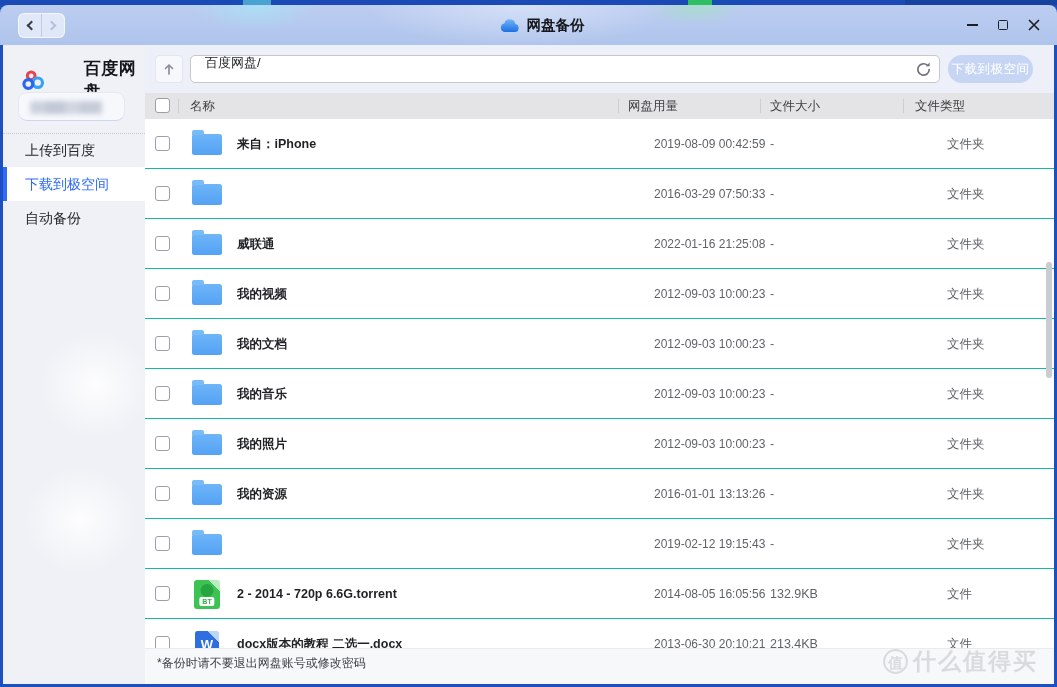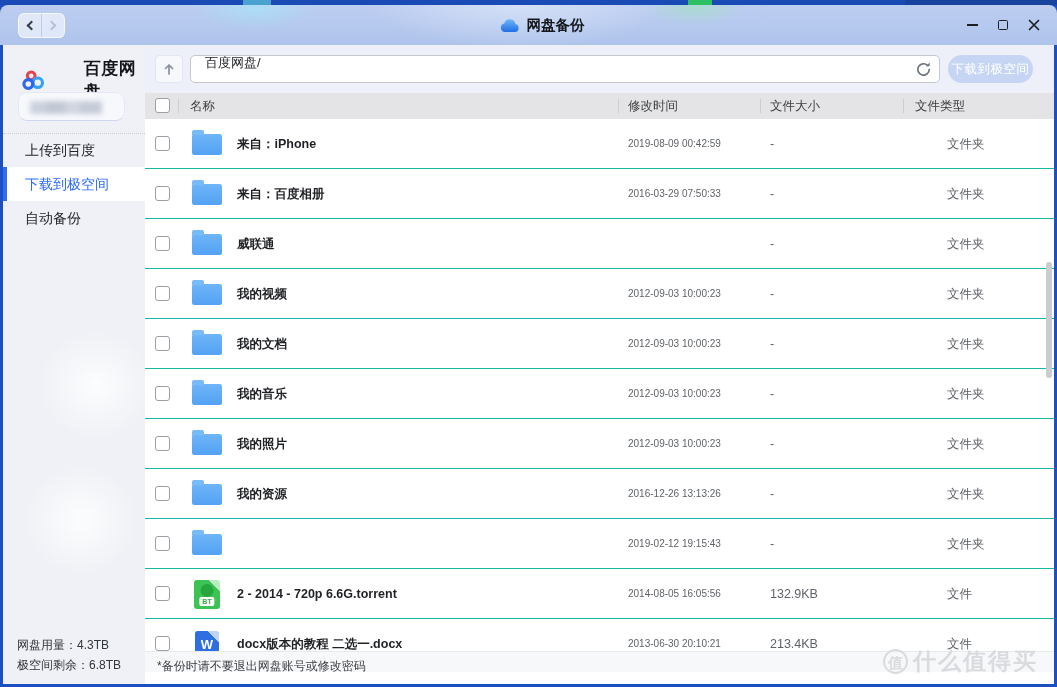--- a/index.html
+++ b/index.html
@@ -81,21 +81,21 @@
 
   .checkbox { position:absolute; left:10px; width:15px; height:15px; background:#fff;
     border:1.5px solid #9aa0a6; border-radius:3px; }
   .thead .checkbox { top:5px; }
 
   .rows { position:absolute; top:74px; left:0; right:0; }
   .row { position:relative; height:50px; border-bottom:1px solid #14b8a6; background:#fff; }
   .row .checkbox { top:17px; }
   .cell { position:absolute; top:0; line-height:50px; white-space:nowrap; }
   .c-name { left:92px; font-size:12.5px; font-weight:700; color:#1f2125; }
-  .c-date { left:483px; font-size:10px; color:#5f6368; }
+  .c-date { left:509px; font-size:12px; color:#5f6368; }
   .c-size { left:625px; font-size:12.5px; color:#5f6368; }
   .c-type { left:802px; font-size:12.5px; color:#5f6368; }
 
   .icon-folder { position:absolute; left:47px; top:15px; width:30px; height:21px;
     background:linear-gradient(#6eb5f8,#54a2f4); border-radius:2.5px; }
   .icon-folder::before { content:""; position:absolute; top:-4px; left:0; width:12px; height:5px;
     background:#79bbf8; border-radius:2px 2px 0 0; }
   .icon-torrent { position:absolute; left:49px; top:11px; width:26px; height:29px;
     background:linear-gradient(225deg,#b9ecc1 8px,#3dc354 0); border-radius:3px; }
   .icon-torrent::before { content:""; position:absolute; left:50%; top:4px; transform:translateX(-50%);
@@ -104,21 +104,21 @@
     background:#ffffff; color:#2fae43; font-size:7px; font-weight:700; line-height:9px;
     padding:0 3px; border-radius:2px; }
   .icon-word { position:absolute; left:50px; top:12px; width:24px; height:27px;
     background:linear-gradient(225deg,#bcd4f8 8px,#2e6ee0 0); border-radius:2.5px;
     display:flex; align-items:center; justify-content:center;
     color:#fff; font-size:13px; font-weight:700; }
 
   .scroll-thumb { position:absolute; right:2px; top:217px; width:6px; height:116px;
     background:#c9ccd1; border-radius:3px; z-index:4; }
 
-  .footer { position:absolute; left:0; right:0; bottom:12px; height:21px; background:#f7f8f9;
+  .footer { position:absolute; left:0; right:0; bottom:0; height:36px; background:#f7f8f9;
     border-top:1px solid #e9eaec; z-index:5; }
   .notice { position:absolute; left:12px; top:0; line-height:28px; font-size:12px; color:#3c3f45; }
 
   .watermark { position:absolute; right:16px; bottom:7px; z-index:6; display:flex;
     align-items:center; gap:5px; color:#d9dbdf; font-weight:700; }
   .wm-badge { width:25px; height:25px; border:2px solid #d9dbdf; border-radius:50%;
     line-height:23px; text-align:center; font-size:15px; }
   .wm-text { font-size:23px; letter-spacing:2px; }
 </style>
 </head>
@@ -181,24 +181,20 @@
       <div class="user-blur"></div>
     </div>
     <div class="dotted-divider"></div>
     <div class="menu">
       <div class="menu-item">上传到百度</div>
       <div class="menu-item active">下载到极空间</div>
       <div class="menu-item">自动备份</div>
     </div>
     <div class="blob blob1"></div>
     <div class="blob blob2"></div>
-    <div class="stats">
-      <div><span>网盘用量：</span><span>4.3TB</span></div>
-      <div><span>极空间剩余：</span><span>6.8TB</span></div>
-    </div>
   </div>
 
   <div class="content">
 
     <div class="toolbar">
       <div class="up-btn">
         <svg width="16" height="16" viewBox="0 0 16 16">
           <path d="M8 13 V4 M4.5 7.5 L8 4 L11.5 7.5" fill="none" stroke="#8b919c" stroke-width="1.7" stroke-linecap="round" stroke-linejoin="round"></path>
         </svg>
       </div>
@@ -210,50 +206,50 @@
         </svg>
       </span>
       <button class="dl-btn">下载到极空间</button>
     </div>
 
     <div class="thead">
       <span class="checkbox"></span>
       <span class="vdiv" style="left:33px"></span>
       <span class="th th-name">名称</span>
       <span class="vdiv" style="left:473px"></span>
-      <span class="th th-date">修改时间</span>
+      <span class="th th-date">网盘用量</span>
       <span class="vdiv" style="left:615px"></span>
       <span class="th th-size">文件大小</span>
       <span class="vdiv" style="left:758px"></span>
       <span class="th th-type">文件类型</span>
     </div>
 
     <div class="rows" id="rows">
   <div class="row">
     <span class="checkbox"></span>
     <span class="icon-folder"></span>
     <span class="cell c-name">来自：iPhone</span>
     <span class="cell c-date">2019-08-09 00:42:59</span>
     <span class="cell c-size">-</span>
     <span class="cell c-type">文件夹</span>
   </div>
 
   <div class="row">
     <span class="checkbox"></span>
     <span class="icon-folder"></span>
-    <span class="cell c-name">来自：百度相册</span>
     <span class="cell c-date">2016-03-29 07:50:33</span>
     <span class="cell c-size">-</span>
     <span class="cell c-type">文件夹</span>
   </div>
 
   <div class="row">
     <span class="checkbox"></span>
     <span class="icon-folder"></span>
     <span class="cell c-name">威联通</span>
+    <span class="cell c-date">2022-01-16 21:25:08</span>
     <span class="cell c-size">-</span>
     <span class="cell c-type">文件夹</span>
   </div>
 
   <div class="row">
     <span class="checkbox"></span>
     <span class="icon-folder"></span>
     <span class="cell c-name">我的视频</span>
     <span class="cell c-date">2012-09-03 10:00:23</span>
     <span class="cell c-size">-</span>
@@ -284,21 +280,21 @@
     <span class="cell c-name">我的照片</span>
     <span class="cell c-date">2012-09-03 10:00:23</span>
     <span class="cell c-size">-</span>
     <span class="cell c-type">文件夹</span>
   </div>
 
   <div class="row">
     <span class="checkbox"></span>
     <span class="icon-folder"></span>
     <span class="cell c-name">我的资源</span>
-    <span class="cell c-date">2016-12-26 13:13:26</span>
+    <span class="cell c-date">2016-01-01 13:13:26</span>
     <span class="cell c-size">-</span>
     <span class="cell c-type">文件夹</span>
   </div>
 
   <div class="row">
     <span class="checkbox"></span>
     <span class="icon-folder"></span>
     <span class="cell c-date">2019-02-12 19:15:43</span>
     <span class="cell c-size">-</span>
     <span class="cell c-type">文件夹</span>

